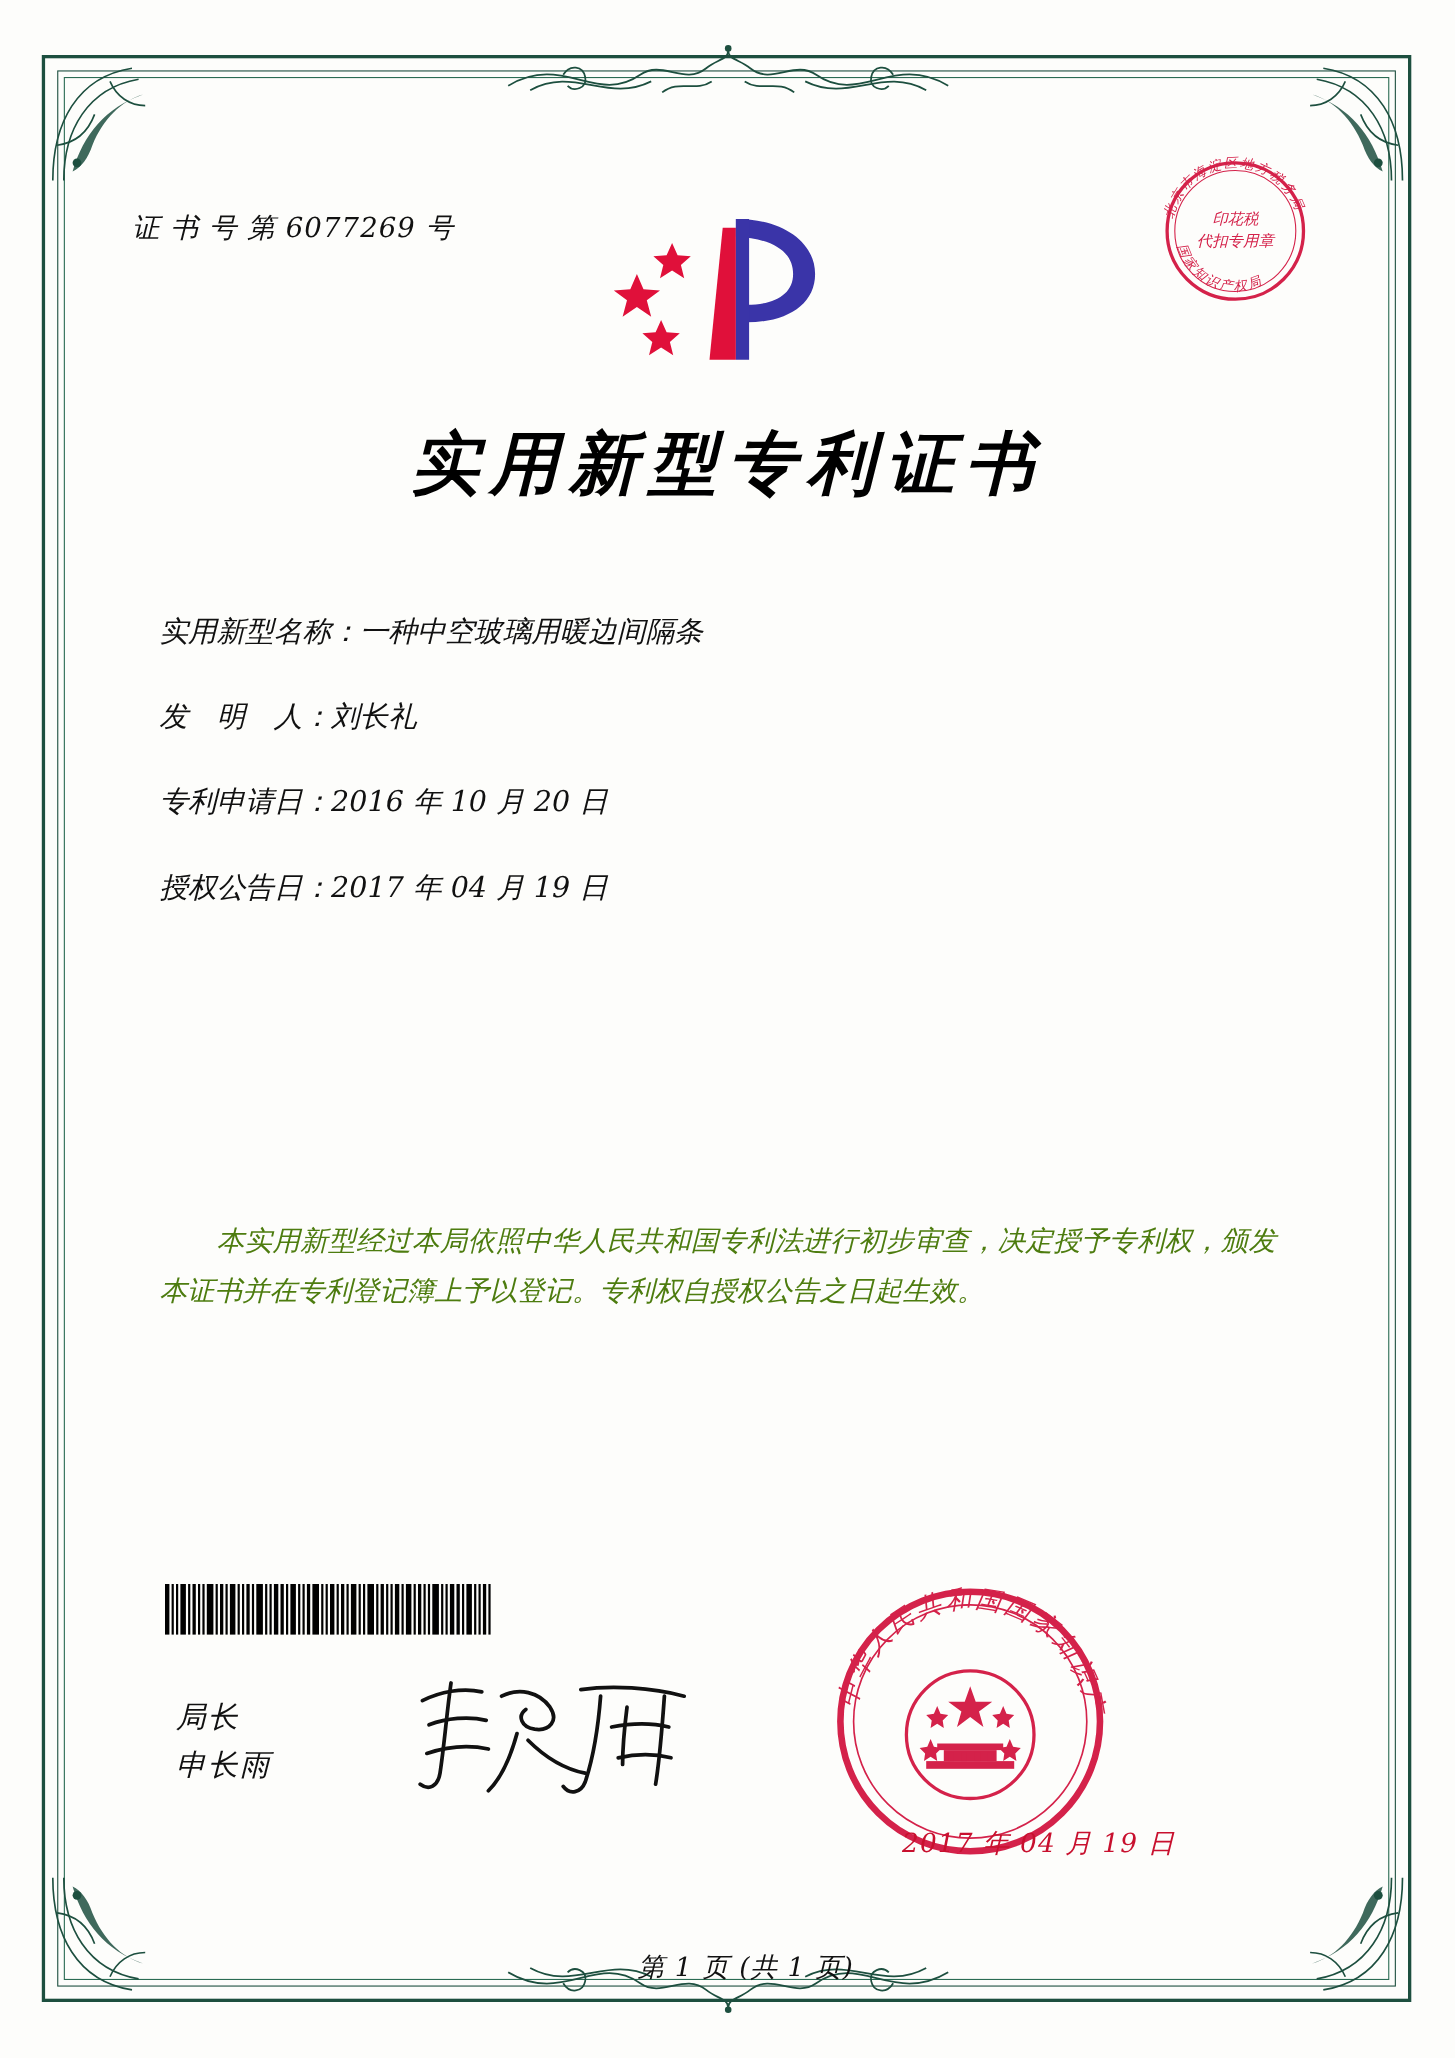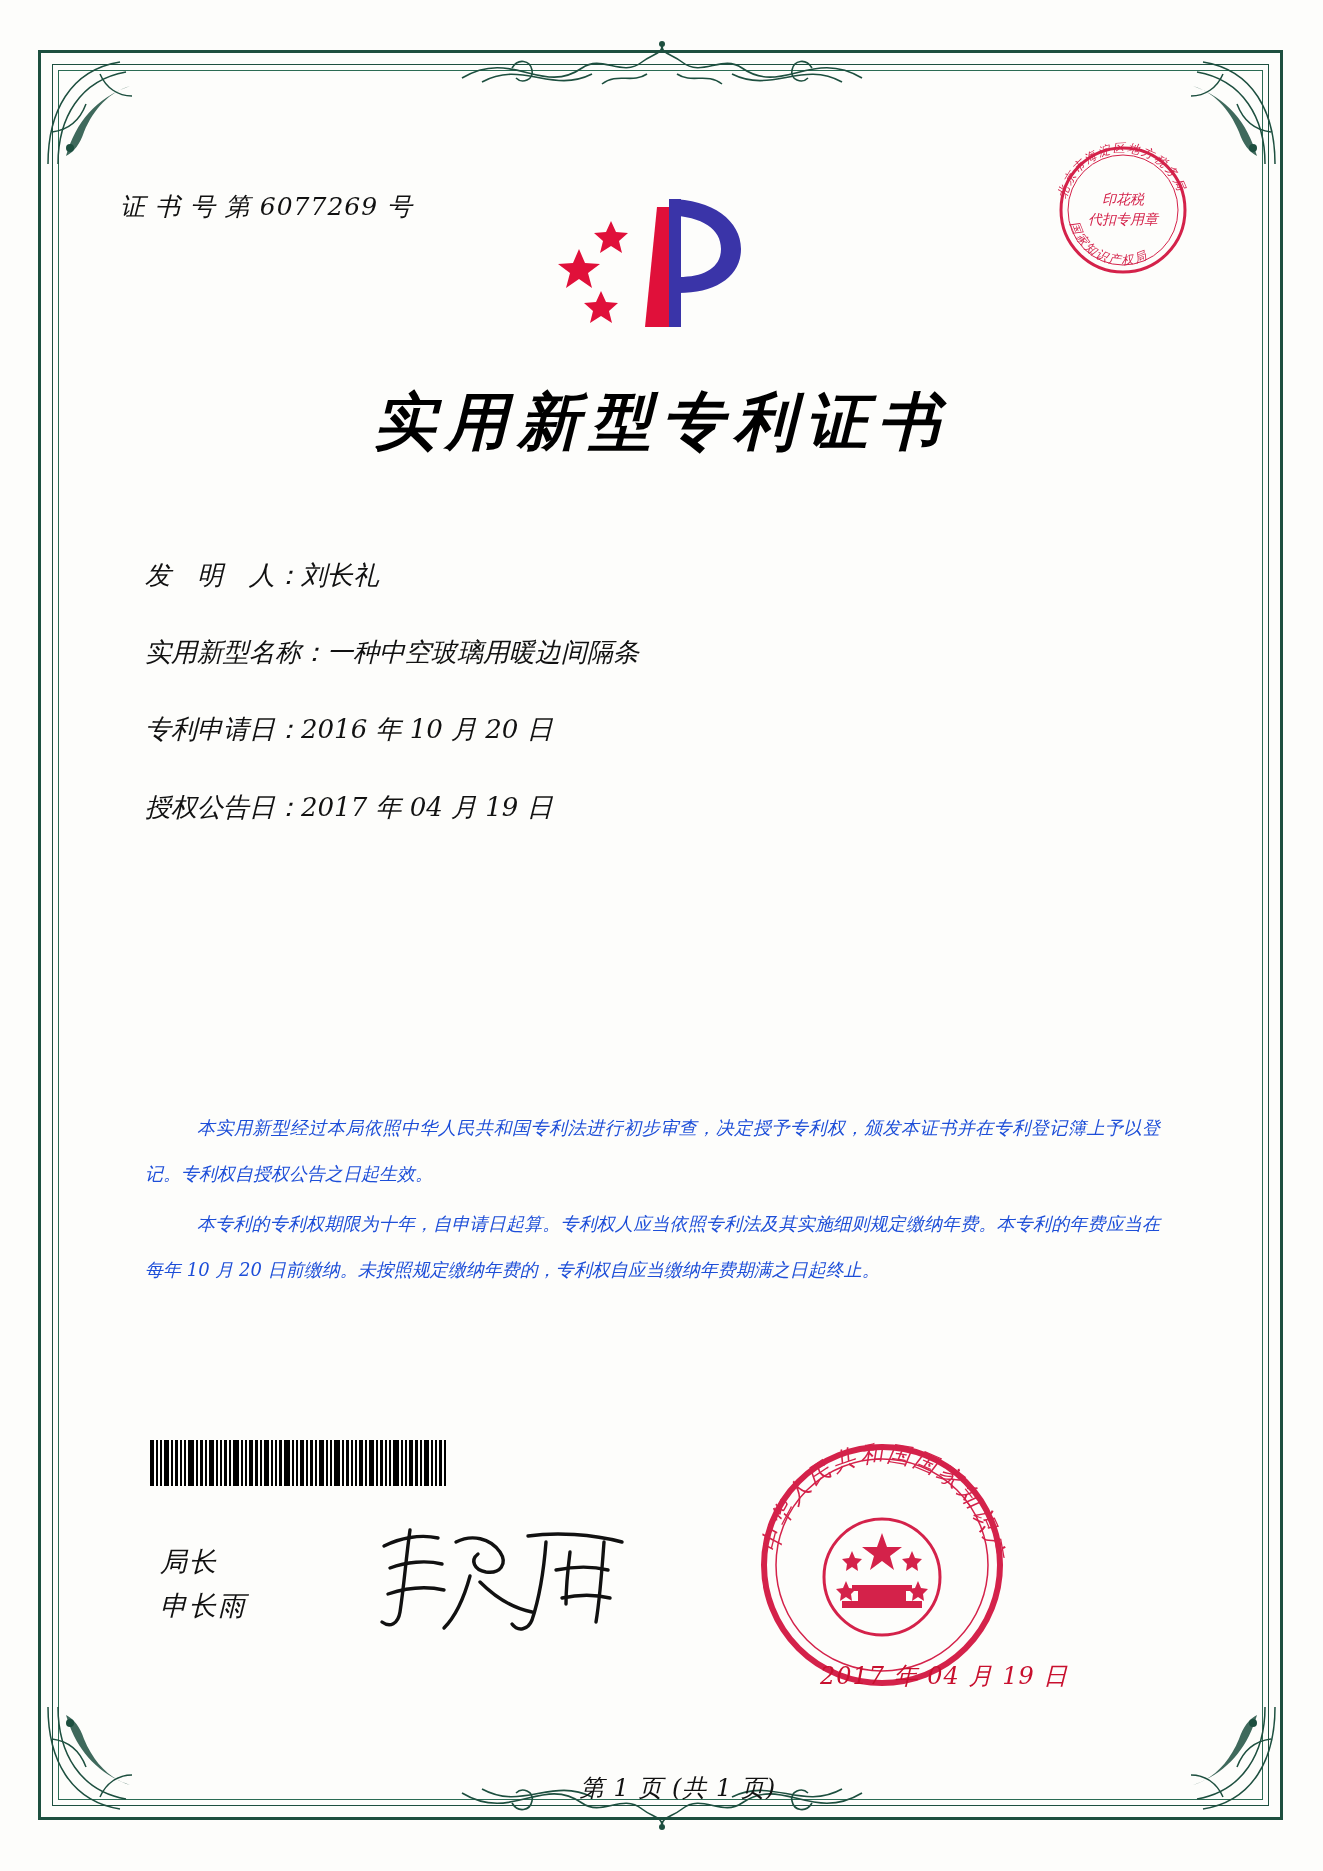--- a/index.html
+++ b/index.html
@@ -138,23 +138,23 @@
   .field .value {
     display: inline-block;
   }
 
   
   .body-text {
     position: absolute;
     left: 145px;
     top: 1105px;
     width: 1015px;
-    font-size: 18px;
+    font-size: 25px;
     line-height: 46px;
-    color: #1d4ed8;
+    color: #4d7c0f;
     text-align: justify;
   }
   .body-text p {
     margin: 0 0 4px 0;
     text-indent: 52px;
   }
 
   
   .barcode {
     position: absolute;
@@ -329,36 +329,35 @@
       </text>
       <text x="80" y="74" text-anchor="middle" font-size="14" fill="#d4224a" font-family="'DejaVu Serif',serif">印花税</text>
       <text x="80" y="94" text-anchor="middle" font-size="14" fill="#d4224a" font-family="'DejaVu Serif',serif">代扣专用章</text>
     </svg>
   </div>
 
   <div class="title">实用新型专利证书</div>
 
   <div class="fields">
     <div class="field">
-      <span class="label">发　明　人：</span><span class="value">刘长礼</span>
+      <span class="label">实用新型名称：</span><span class="value">一种中空玻璃用暖边间隔条</span>
     </div>
     <div class="field">
-      <span class="label">实用新型名称：</span><span class="value">一种中空玻璃用暖边间隔条</span>
+      <span class="label">发　明　人：</span><span class="value">刘长礼</span>
     </div>
     <div class="field">
       <span class="label">专利申请日：</span><span class="value">2016 年 10 月 20 日</span>
     </div>
     <div class="field">
       <span class="label">授权公告日：</span><span class="value">2017 年 04 月 19 日</span>
     </div>
   </div>
 
   <div class="body-text">
     <p>本实用新型经过本局依照中华人民共和国专利法进行初步审查，决定授予专利权，颁发本证书并在专利登记簿上予以登记。专利权自授权公告之日起生效。</p>
-    <p>本专利的专利权期限为十年，自申请日起算。专利权人应当依照专利法及其实施细则规定缴纳年费。本专利的年费应当在每年 10 月 20 日前缴纳。未按照规定缴纳年费的，专利权自应当缴纳年费期满之日起终止。</p>
   </div>
 
   <div class="barcode" id="barcode">
       <i style="width: 4px; margin-left: 0px;"></i>
       <i style="width: 2px; margin-left: 2px;"></i>
       <i style="width: 2px; margin-left: 2px;"></i>
       <i style="width: 5px; margin-left: 2px;"></i>
       <i style="width: 2px; margin-left: 2px;"></i>
       <i style="width: 3px; margin-left: 2px;"></i>
       <i style="width: 2px; margin-left: 2px;"></i>

